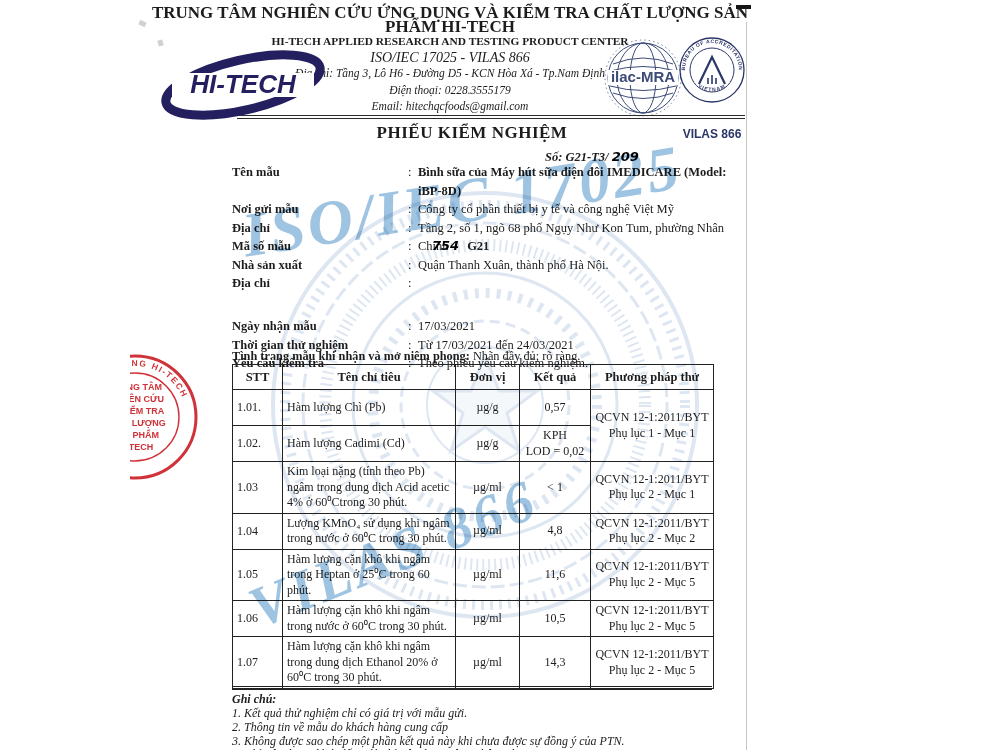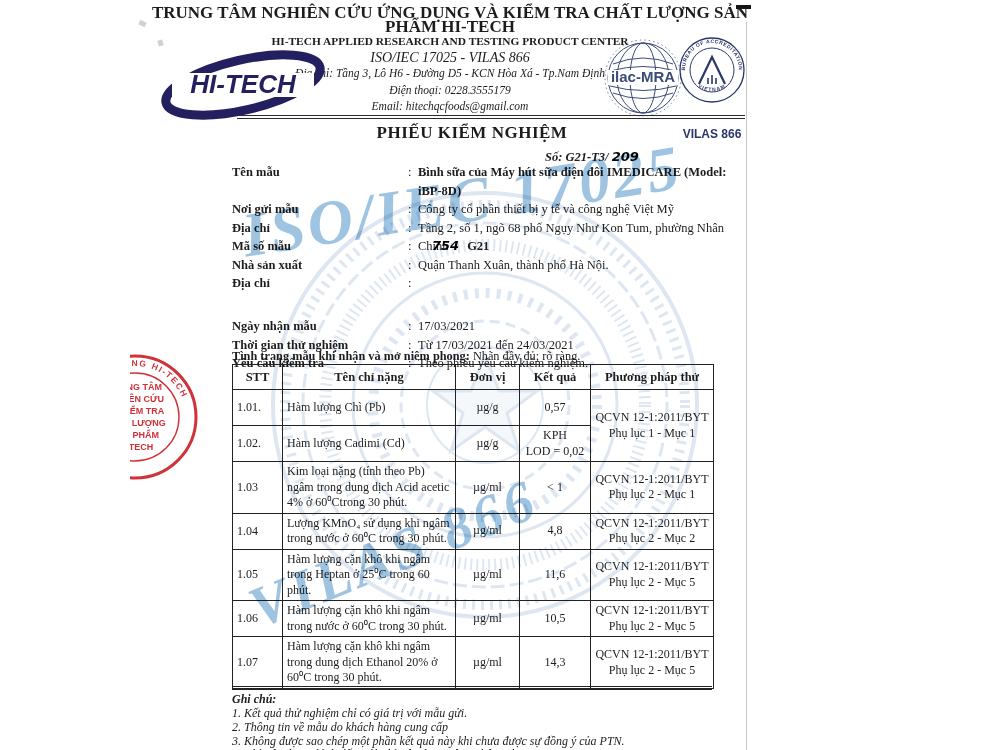--- a/index.html
+++ b/index.html
@@ -201,21 +201,21 @@
       <colgroup>
           <col style="width:50px">
           <col style="width:173px">
           <col style="width:64px">
           <col style="width:71px">
           <col style="width:123px">
         </colgroup>
       <thead>
           <tr id="results-thead-row">
             <th>STT</th>
-            <th>Tên chỉ nặng</th>
+            <th>Tên chỉ tiêu</th>
             <th>Đơn vị</th>
             <th>Kết quả</th>
             <th>Phương pháp thử</th>
           </tr>
         </thead>
       <tbody id="results-tbody">
           <tr class="r0">
             <td class="c-stt">1.01.</td>
             <td class="c-name">Hàm lượng Chì (Pb)</td>
             <td class="c-unit">µg/g</td>

